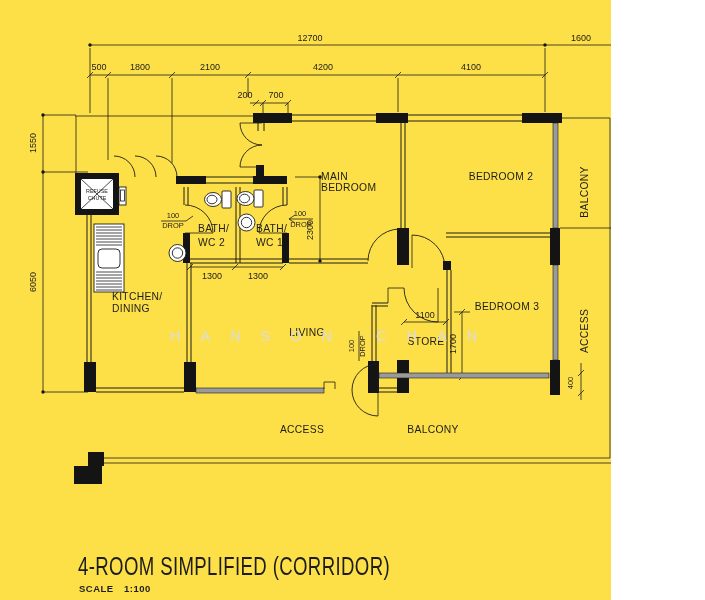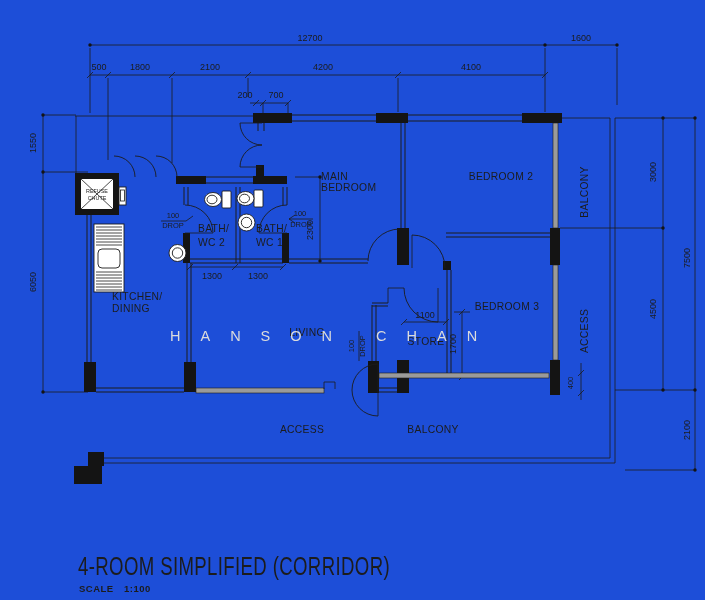--- a/index.html
+++ b/index.html
@@ -1,16 +1,16 @@
 <!DOCTYPE html>
 <html><head>
 <meta charset="utf-8">
 <style>
   html,body{margin:0;padding:0;background:#ffffff;}
-  .canvas{position:relative;width:705px;height:600px;background:#1d4ed8;overflow:hidden;
+  .canvas{position:relative;width:611px;height:600px;background:#fde047;overflow:hidden;
           font-family:"Liberation Sans", sans-serif;}
   svg{position:absolute;left:0;top:0;}
   svg text{fill:#1c1c1c;font-family:"Liberation Sans", sans-serif;}
   .dim{font-size:9px;}
   .small{font-size:7.5px;}
   .tiny{font-size:5.4px;}
   .room{font-size:10.3px;letter-spacing:.3px;}
   .wm{font-size:14.5px;fill:#dcdcdc;letter-spacing:20px;}
   .title-text{font-size:25px;letter-spacing:.5px;}
   .scale-text{font-size:9.5px;font-weight:bold;letter-spacing:.5px;}

